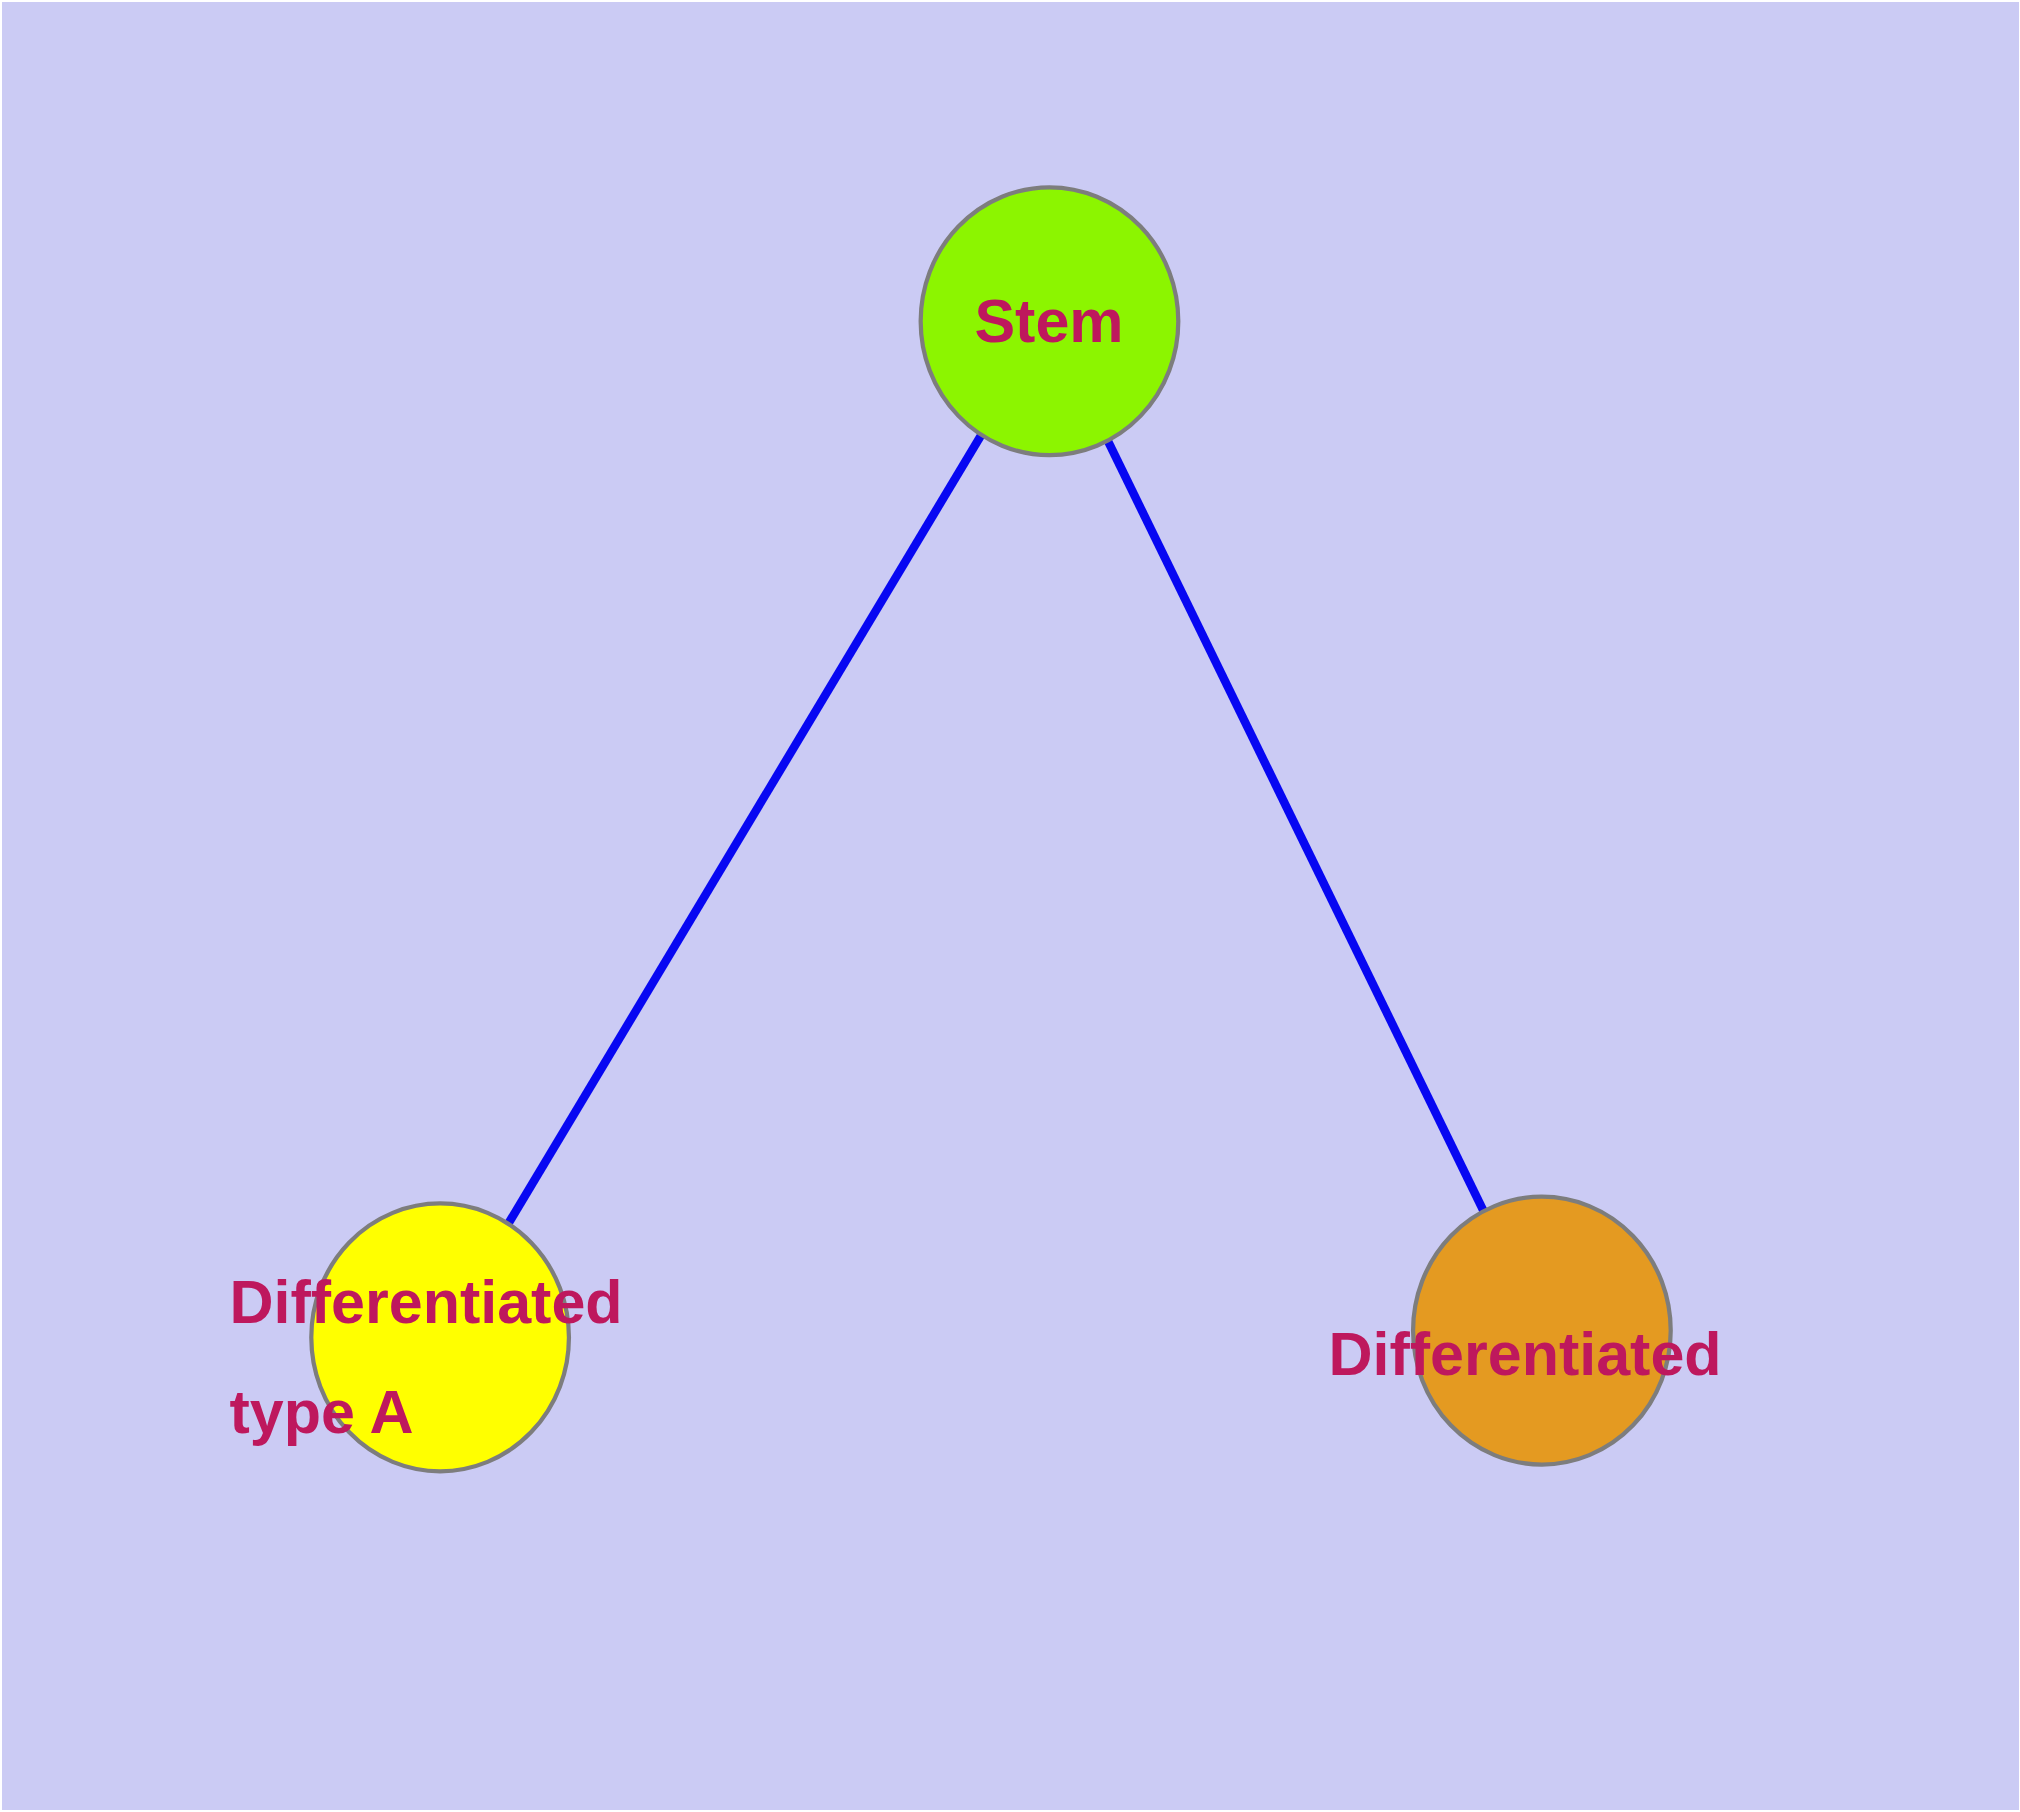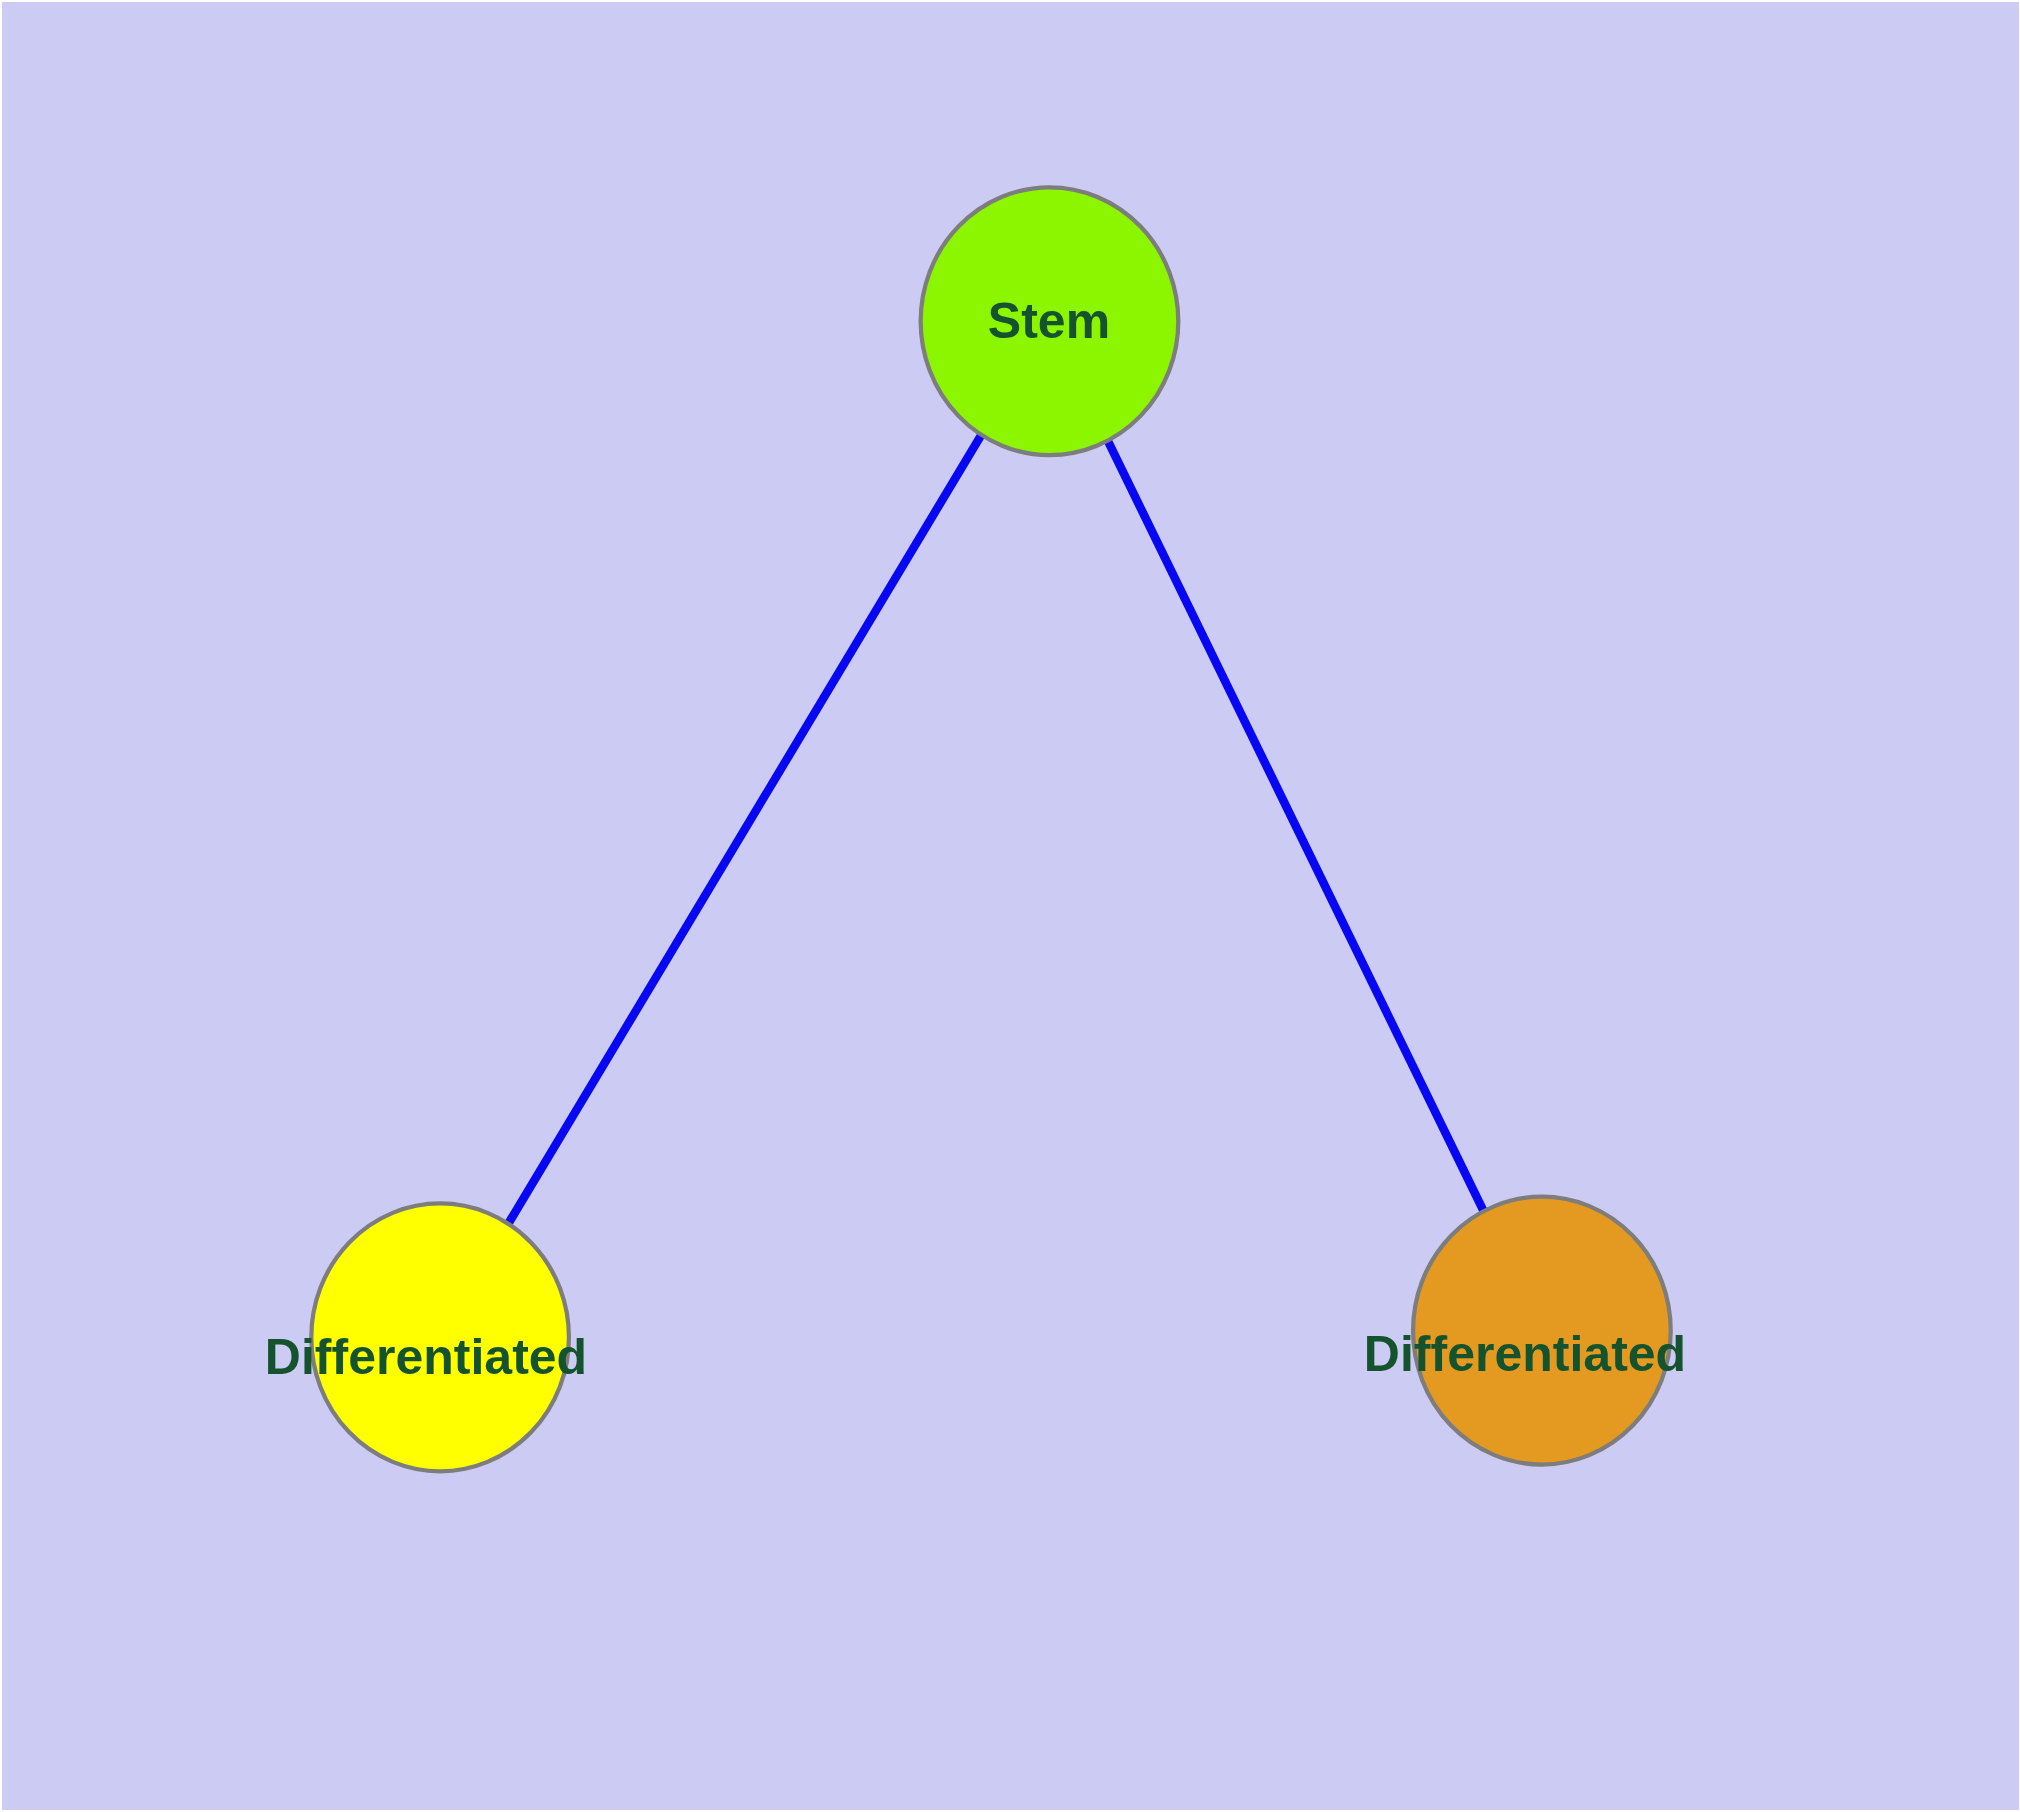--- a/index.html
+++ b/index.html
@@ -27,23 +27,23 @@
     left: 0;
     top: 0;
   }
   .edge {
     fill: none;
   }
   .node-label {
     position: absolute;
     transform: translate(-50%, -50%);
     text-align: left;
-    color: #14532d;
+    color: #be185d;
     font-weight: 700;
-    font-size: 50px;
+    font-size: 61px;
     line-height: 110px;
     white-space: nowrap;
     letter-spacing: 0px;
   }
   
   .frame {
     position: absolute;
     inset: 0;
     border: 2.5px solid #ffffff;
     box-sizing: border-box;
@@ -68,20 +68,21 @@
 
       <ellipse cx="1819" cy="1570" rx="152" ry="158" stroke-width="5" fill="#E49A21" stroke="#7D7D7D"></ellipse>
     </svg>
 
     <div class="node-label" style="left:1049px; top:321px;">
       <div>Stem</div>
     </div>
 
     <div class="node-label" style="left:426px; top:1357px;">
       <div>Differentiated</div>
+      <div>type A</div>
     </div>
 
     <div class="node-label" style="left:1525px; top:1354px;">
       <div>Differentiated</div>
     </div>
 
   </div>
 
   <div class="frame"></div>
 </div>

